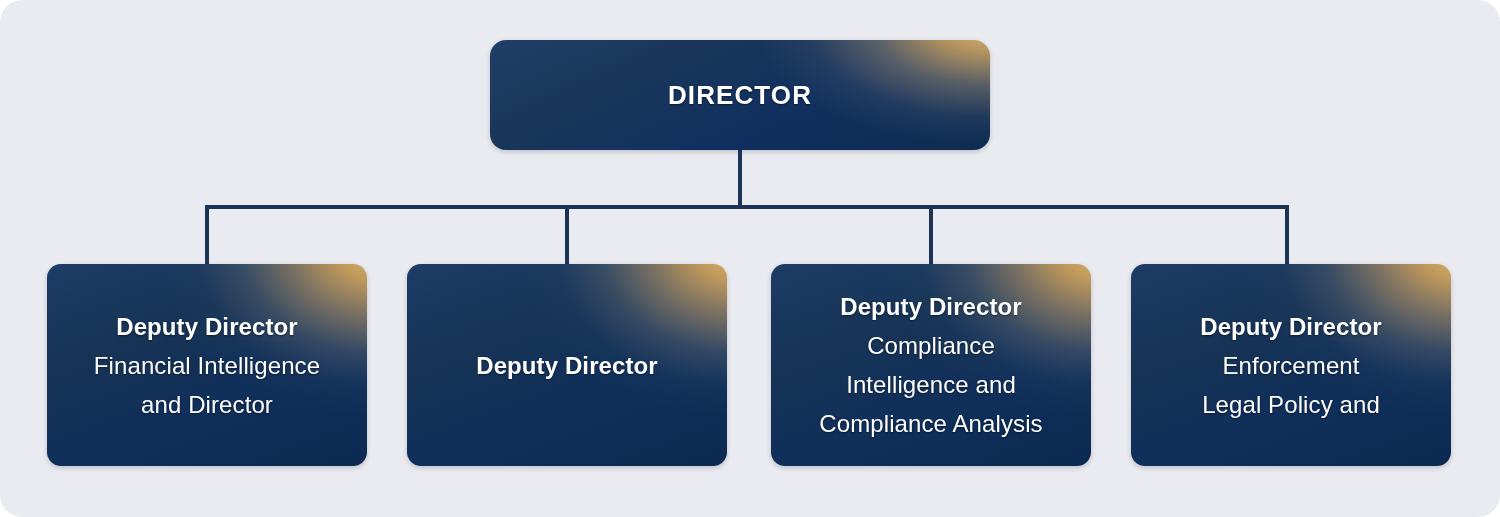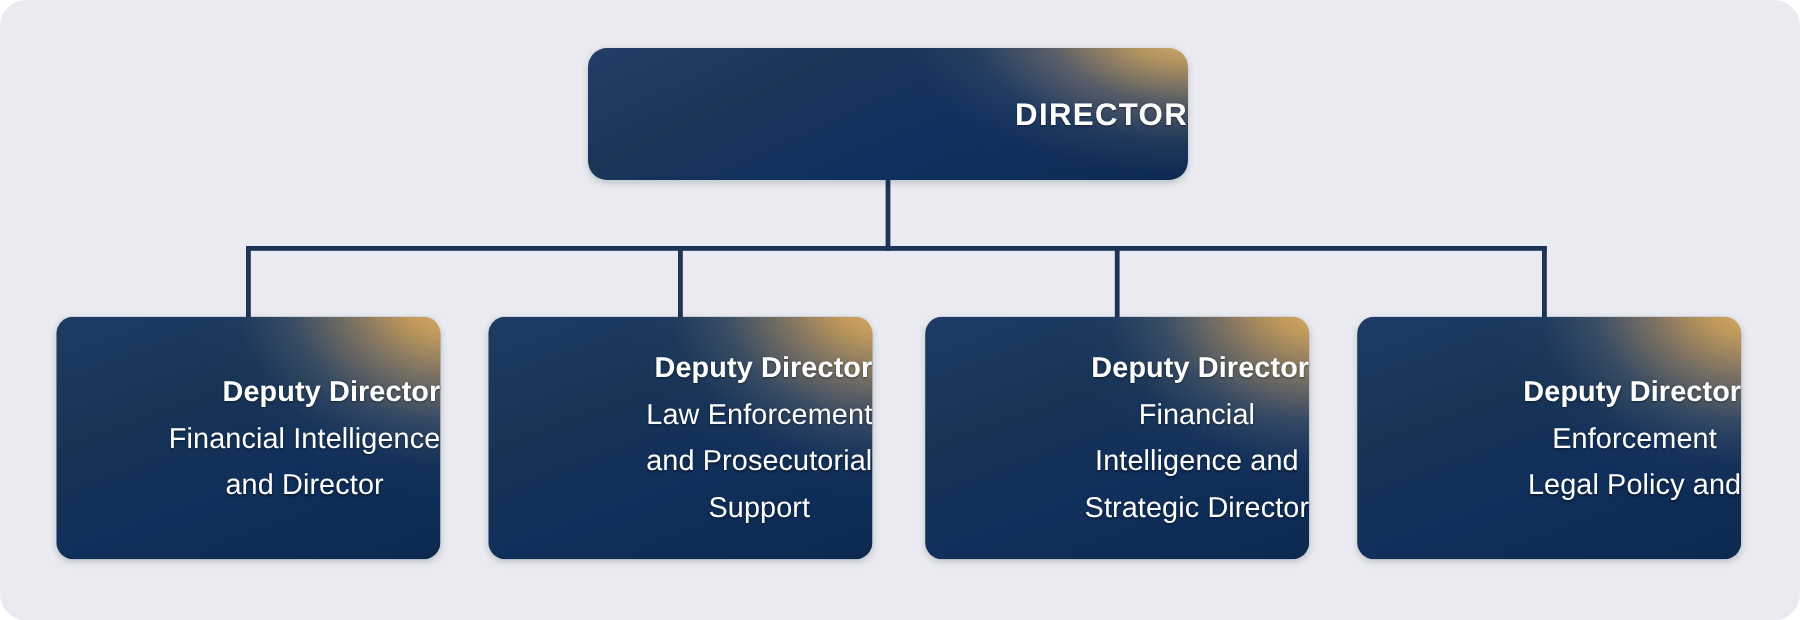--- a/index.html
+++ b/index.html
@@ -24,21 +24,21 @@
     overflow: hidden;
   }
 
   
   .node {
     position: absolute;
     border-radius: 14px;
     box-sizing: border-box;
     display: flex;
     flex-direction: column;
-    align-items: flex-end;
+    align-items: center;
     justify-content: center;
     text-align: center;
     color: #ffffff;
     background-color: #0e2a52;
     background-image:
       radial-gradient(ellipse 78% 96% at 103% -8%,
         rgba(233,186,106,0.97) 0%,
         rgba(221,170,92,0.85) 17%,
         rgba(176,146,106,0.62) 36%,
         rgba(108,113,116,0.38) 54%,
@@ -136,33 +136,28 @@
   <div class="node node-deputy" id="node-deputy-1">
     <span class="node-title">Deputy Director</span>
     <span class="node-sub">
       <span class="sub-line">Financial Intelligence</span>
       <span class="sub-line">and Director</span>
     </span>
   </div>
 
   <div class="node node-deputy" id="node-deputy-2">
     <span class="node-title">Deputy Director</span>
-    <span class="node-sub">
-      <span class="sub-line">Law Enforcement</span>
-      <span class="sub-line">and Prosecutorial</span>
-      <span class="sub-line">Support</span>
-    </span>
   </div>
 
   <div class="node node-deputy" id="node-deputy-3">
     <span class="node-title">Deputy Director</span>
     <span class="node-sub">
-      <span class="sub-line">Financial</span>
+      <span class="sub-line">Compliance</span>
       <span class="sub-line">Intelligence and</span>
-      <span class="sub-line">Strategic Director</span>
+      <span class="sub-line">Compliance Analysis</span>
     </span>
   </div>
 
   <div class="node node-deputy" id="node-deputy-4">
     <span class="node-title">Deputy Director</span>
     <span class="node-sub">
       <span class="sub-line">Enforcement</span>
       <span class="sub-line">Legal Policy and</span>
     </span>
   </div>

